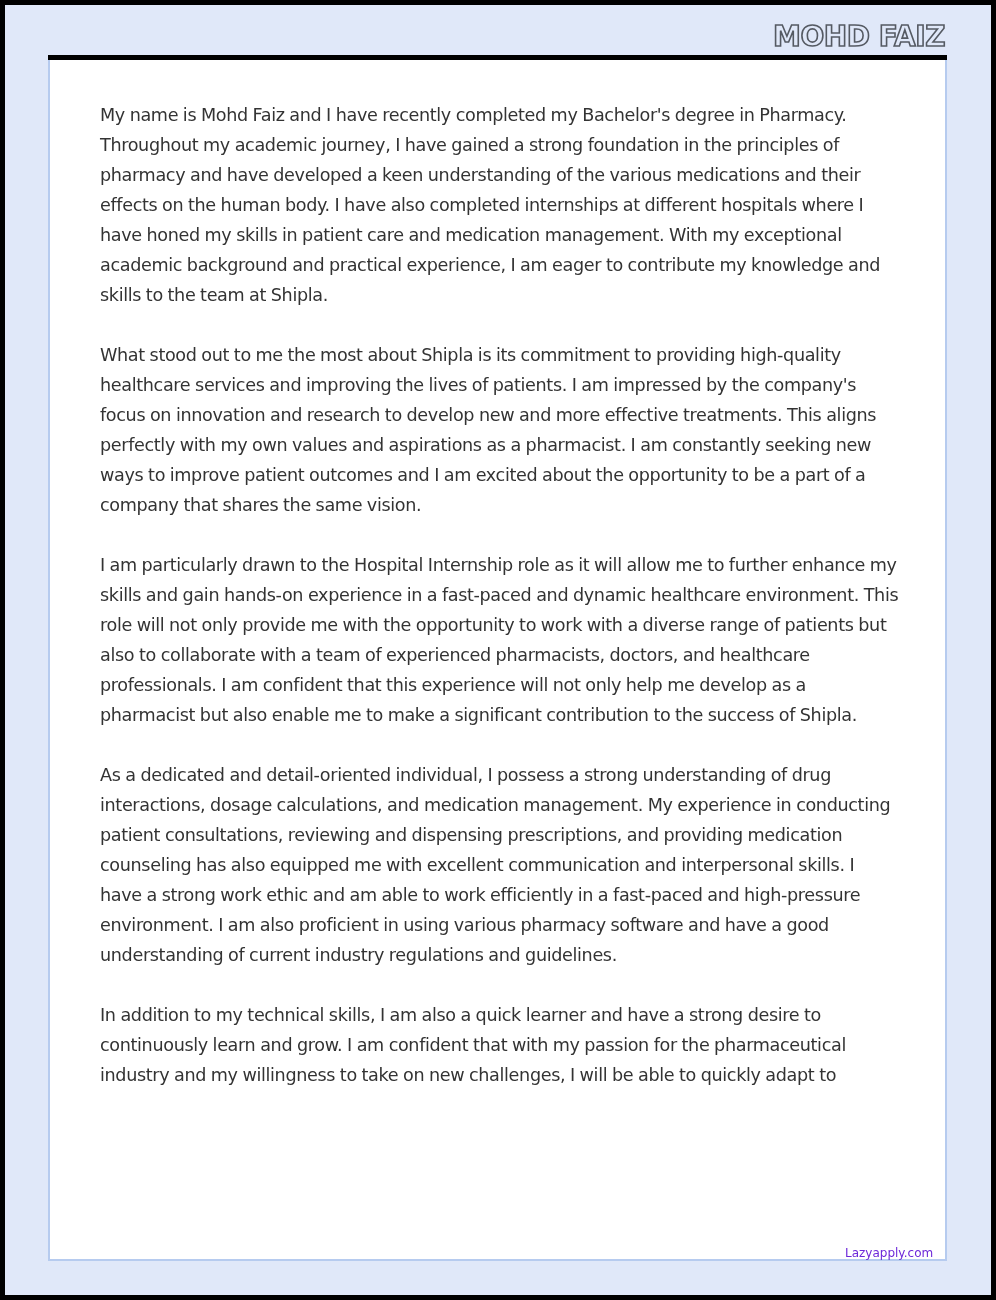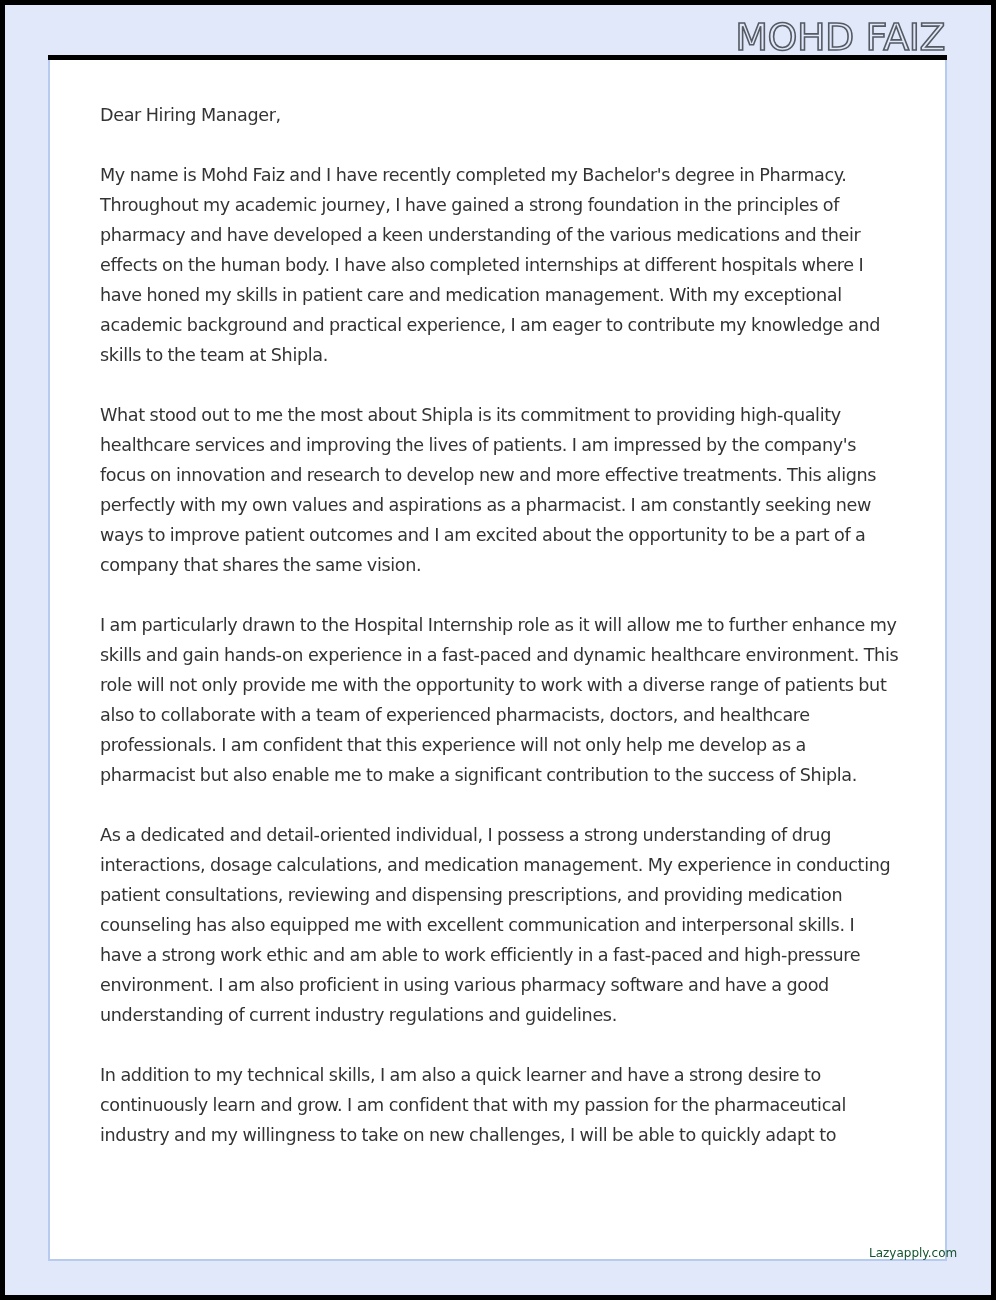--- a/index.html
+++ b/index.html
@@ -6,21 +6,21 @@
   body {
     width: 996px; height: 1300px; overflow: hidden; position: relative;
     background: #000; font-family: "DejaVu Sans", sans-serif;
   }
   .page {
     position: absolute; left: 5px; top: 5px; width: 986px; height: 1290px;
     background: #e0e8f9; overflow: hidden;
   }
   .name {
     position: absolute; right: 46px; top: 10px;
-    font-family: "DejaVu Sans", sans-serif; font-size: 38px; font-weight: normal;
+    font-family: "DejaVu Sans", sans-serif; font-size: 28px; font-weight: bold;
     letter-spacing: -0.5px;
     color: #e0e8f9; -webkit-text-stroke: 1.6px #555a63;
     line-height: 44px; white-space: nowrap;
   }
   .card {
     position: absolute; left: 43px; top: 50px; width: 895px; height: 1204px;
     background: #fff; border: 2px solid #b6cbef; border-top: none;
     box-sizing: content-box;
   }
   .topbar {
@@ -28,34 +28,32 @@
     background: #000;
   }
   .body {
     position: absolute; left: 95px; top: 95px; width: 800px;
     font-family: "DejaVu Sans", sans-serif; font-size: 17.6px; line-height: 30px;
     color: #333; letter-spacing: -0.35px; word-spacing: -0.5px;
   }
   .body p { margin: 0 0 30px 0; }
   .watermark {
     position: absolute; left: 840px; top: 1241px;
-    font-family: "DejaVu Sans", sans-serif; font-size: 12px; color: #14532d;
+    font-family: "DejaVu Sans", sans-serif; font-size: 12px; color: #6d28d9;
     white-space: nowrap;
-    margin-left: 24px;
   }
 </style>
 </head>
 <body>
 
 <div class="page">
   <div class="name">MOHD FAIZ</div>
   <div class="card"></div>
   <div class="topbar"></div>
   <div class="body">
-    <p>Dear Hiring Manager,</p>
     <p>My name is Mohd Faiz and I have recently completed my Bachelor's degree in Pharmacy. Throughout my academic journey, I have gained a strong foundation in the principles of pharmacy and have developed a keen understanding of the various medications and their effects on the human body. I have also completed internships at different hospitals where I have honed my skills in patient care and medication management. With my exceptional academic background and practical experience, I am eager to contribute my knowledge and skills to the team at Shipla.</p>
     <p>What stood out to me the most about Shipla is its commitment to providing high-quality healthcare services and improving the lives of patients. I am impressed by the company's focus on innovation and research to develop new and more effective treatments. This aligns perfectly with my own values and aspirations as a pharmacist. I am constantly seeking new ways to improve patient outcomes and I am excited about the opportunity to be a part of a company that shares the same vision.</p>
     <p>I am particularly drawn to the Hospital Internship role as it will allow me to further enhance my skills and gain hands-on experience in a fast-paced and dynamic healthcare environment. This role will not only provide me with the opportunity to work with a diverse range of patients but also to collaborate with a team of experienced pharmacists, doctors, and healthcare professionals. I am confident that this experience will not only help me develop as a pharmacist but also enable me to make a significant contribution to the success of Shipla.</p>
     <p>As a dedicated and detail-oriented individual, I possess a strong understanding of drug interactions, dosage calculations, and medication management. My experience in conducting patient consultations, reviewing and dispensing prescriptions, and providing medication counseling has also equipped me with excellent communication and interpersonal skills. I have a strong work ethic and am able to work efficiently in a fast-paced and high-pressure environment. I am also proficient in using various pharmacy software and have a good understanding of current industry regulations and guidelines.</p>
     <p>In addition to my technical skills, I am also a quick learner and have a strong desire to continuously learn and grow. I am confident that with my passion for the pharmaceutical industry and my willingness to take on new challenges, I will be able to quickly adapt to</p>
   </div>
   <div class="watermark">Lazyapply.com</div>
 </div>
 
 </body></html>

